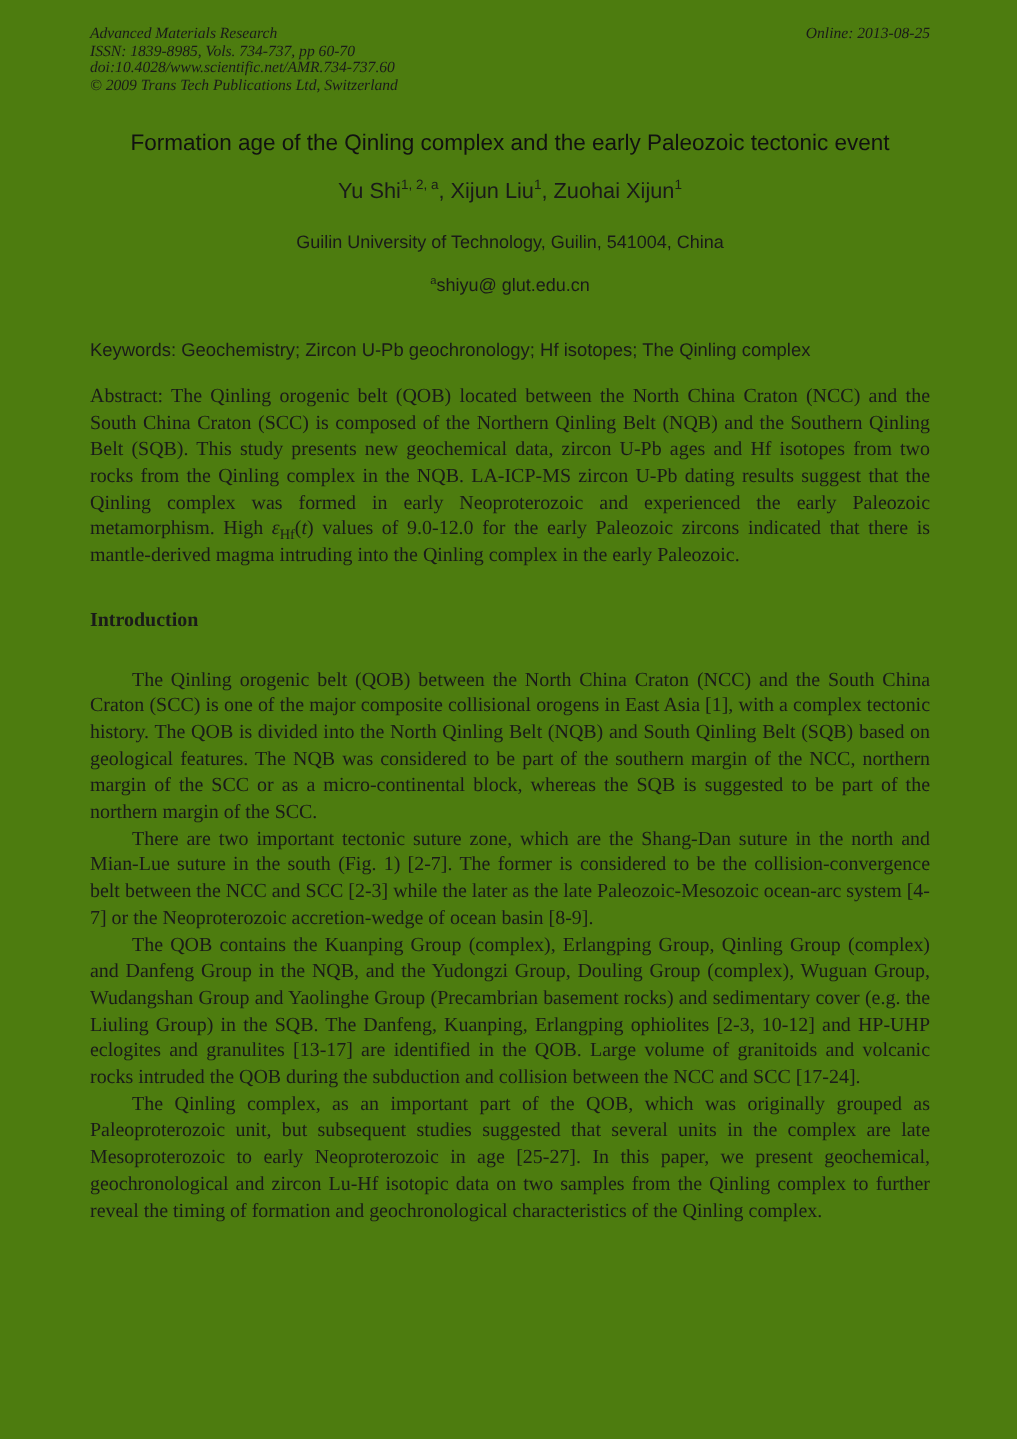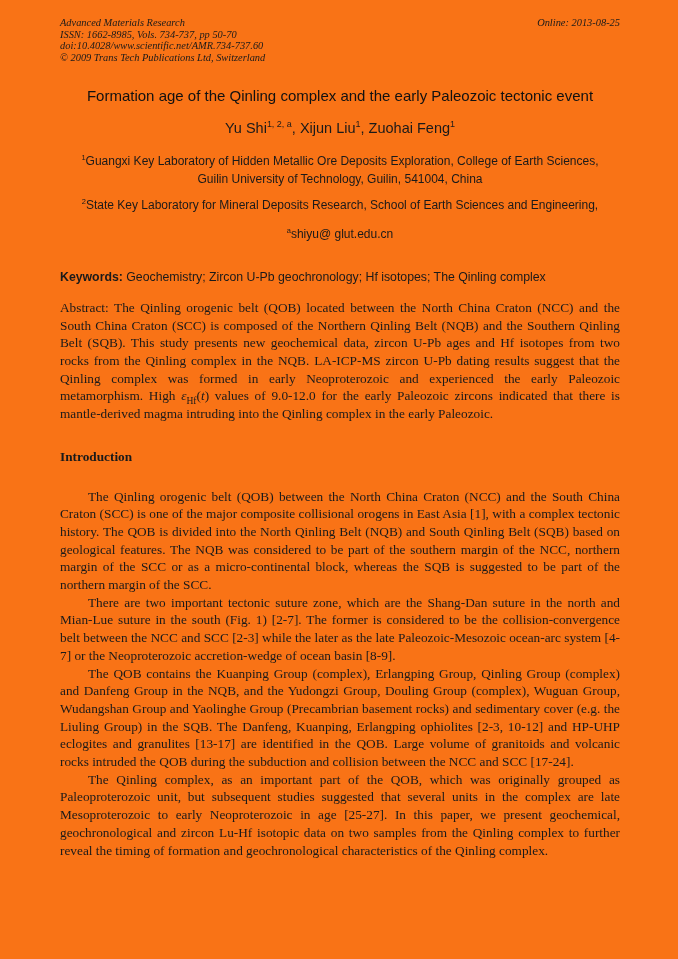--- a/index.html
+++ b/index.html
@@ -1,20 +1,20 @@
 <!DOCTYPE html>
 <html><head>
 <meta charset="utf-8">
 <style>
   html, body { margin: 0; padding: 0; background: #ffffff; }
   .page {
     position: relative;
     width: 678px;
     height: 959px;
-    background: #f97316;
+    background: #4d7c0f;
     font-family: "Liberation Serif", serif;
     color: #1a1a1a;
     overflow: hidden;
   }
   .content {
     margin: 0 58px 0 60px; 
   }
   
   .header {
     padding-top: 17px;
@@ -57,21 +57,21 @@
     margin-top: 11px; text-align: center;
     font-family: "Liberation Sans", sans-serif;
     font-size: 12px; line-height: 16px;
   }
   
   .keywords {
     margin-top: 27px;
     font-family: "Liberation Sans", sans-serif;
     font-size: 12.3px; line-height: 16px;
   }
-  .keywords .label { font-weight: bold; }
+  .keywords .label { font-weight: normal; }
   
   .abstract {
     margin-top: 14px;
     font-size: 13.3px;
     line-height: 17.7px;
     text-align: justify;
   }
   .abstract .label { font-weight: normal; margin-top: 44px; }
   .eps-sym, .eps-t { font-style: italic; }
   
@@ -92,40 +92,38 @@
 </style>
 </head>
 <body>
 
 <div class="page">
   <div class="content">
 
     <div class="header">
       <div class="header-left">
         <div>Advanced Materials Research</div>
-        <div>ISSN: 1662-8985, Vols. 734-737, pp 50-70</div>
+        <div>ISSN: 1839-8985, Vols. 734-737, pp 60-70</div>
         <div>doi:10.4028/www.scientific.net/AMR.734-737.60</div>
         <div>© 2009 Trans Tech Publications Ltd, Switzerland</div>
       </div>
       <div class="header-right">Online: 2013-08-25</div>
     </div>
 
     <div class="title">Formation age of the Qinling complex and the early Paleozoic tectonic event</div>
 
     <div class="authors">
-      <span><span>Yu Shi</span><sup>1, 2, a</sup><span>, </span></span><span><span>Xijun Liu</span><sup>1</sup><span>, </span></span><span><span>Zuohai Feng</span><sup>1</sup><span></span></span>
+      <span><span>Yu Shi</span><sup>1, 2, a</sup><span>, </span></span><span><span>Xijun Liu</span><sup>1</sup><span>, </span></span><span><span>Zuohai Xijun</span><sup>1</sup><span></span></span>
     </div>
 
     <div class="affiliation">
-      <div><sup>1</sup><span>Guangxi Key Laboratory of Hidden Metallic Ore Deposits Exploration, College of Earth Sciences,</span></div>
       <div>Guilin University of Technology, Guilin, 541004, China</div>
     </div>
 
     <div class="affiliation">
-      <div><sup>2</sup><span>State Key Laboratory for Mineral Deposits Research, School of Earth Sciences and Engineering,</span></div>
     </div>
 
     <div class="email">
       <sup>a</sup><span>shiyu@ glut.edu.cn</span>
     </div>
 
     <div class="keywords">
       <span class="label">Keywords:</span><span> Geochemistry; Zircon U-Pb geochronology; Hf isotopes; The Qinling complex</span>
     </div>
 

